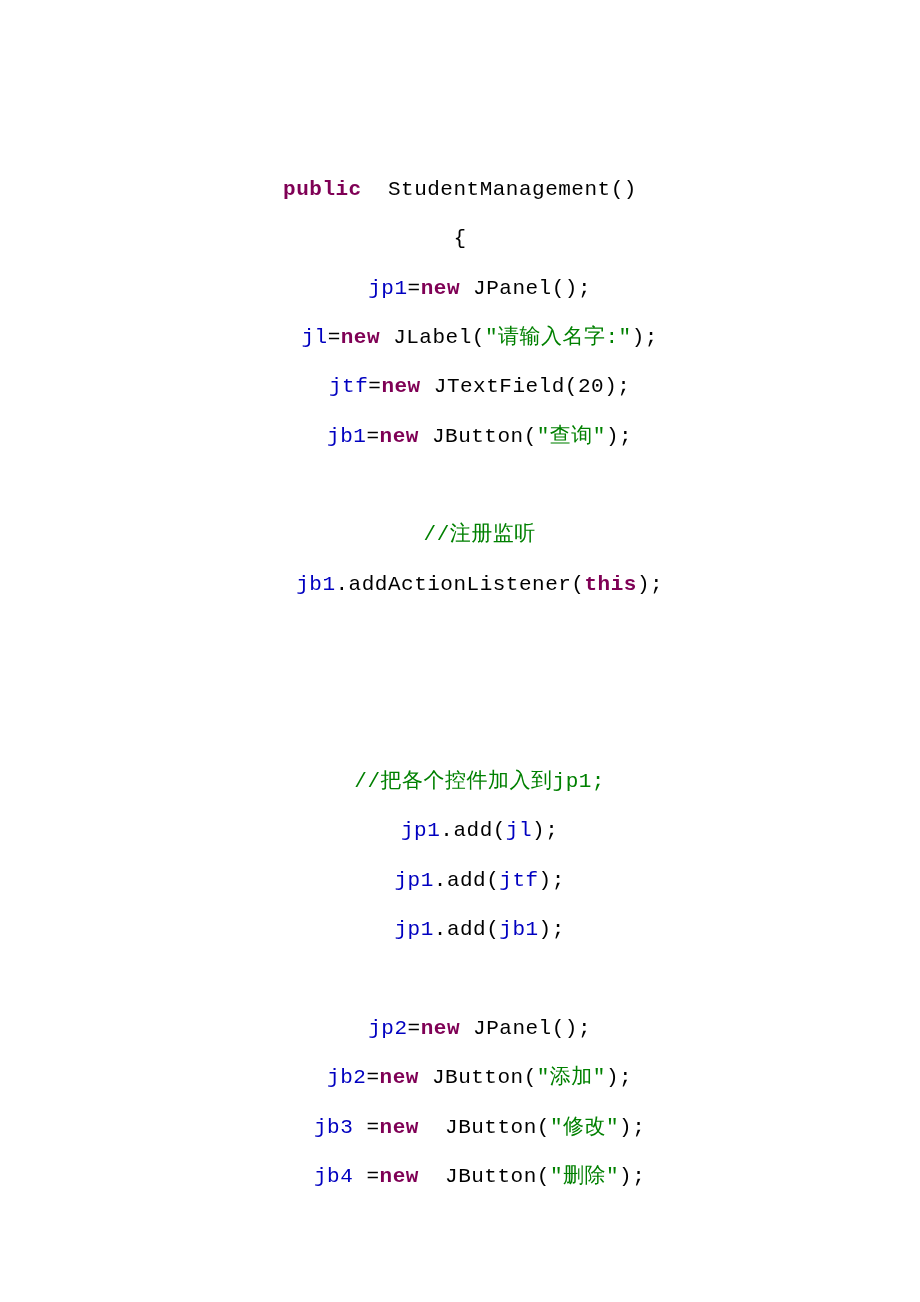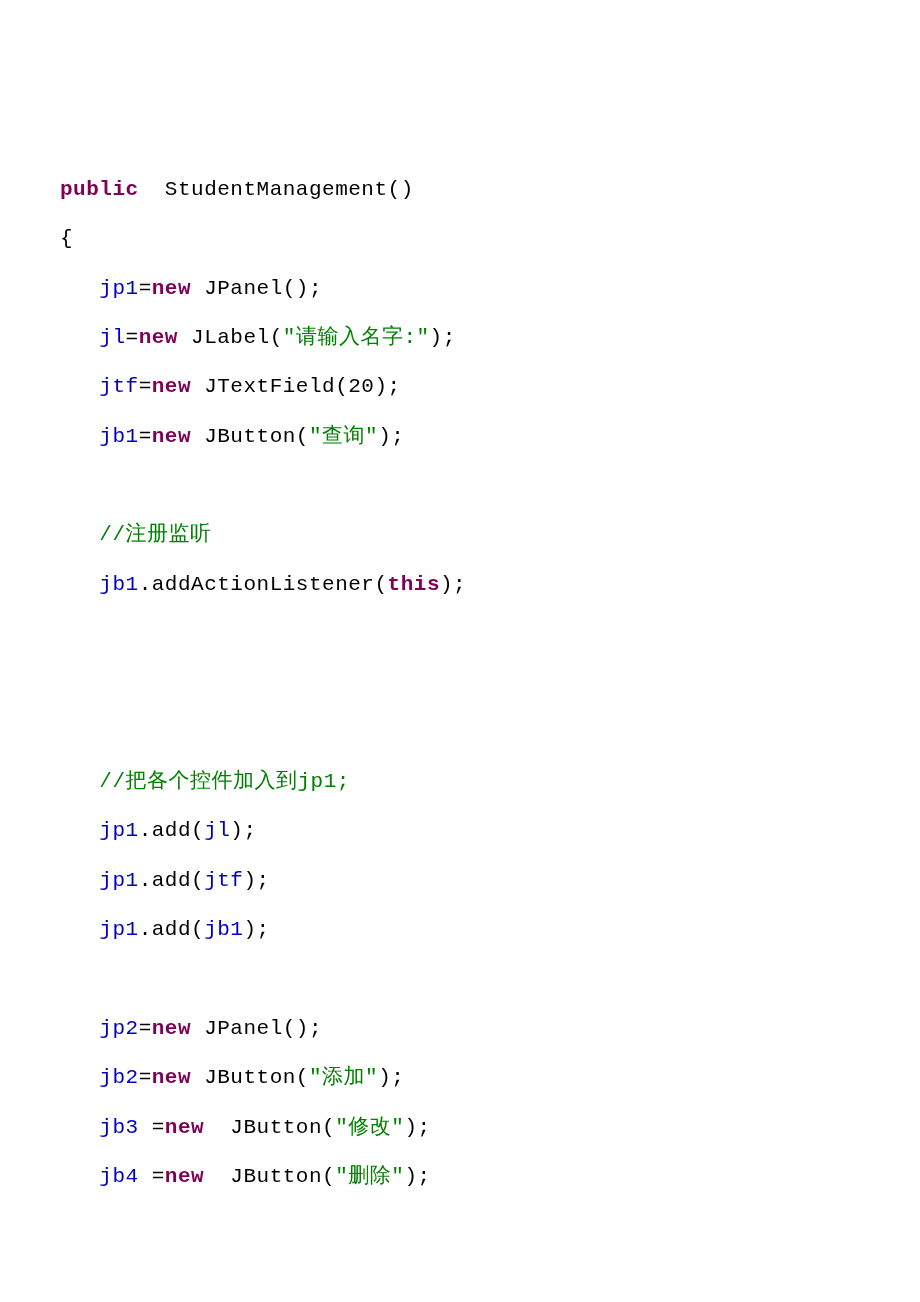--- a/index.html
+++ b/index.html
@@ -8,20 +8,21 @@
     background: #ffffff;
     width: 920px;
     font-family: "Courier New", monospace;
     font-size: 21px;
     line-height: 2.35;
     letter-spacing: 0.5px;
   }
   .page {
     padding: 165px 60px 60px 60px;
     white-space: pre;
+    text-align: center;
   }
   .kw { color: #7f0055; font-weight: bold; }
   .plain { color: #000000; }
   .field { color: #0000c0; }
   .str { color: #008000; }
   .comment { color: #008000; }
 </style>
 </head>
 <body>
 

